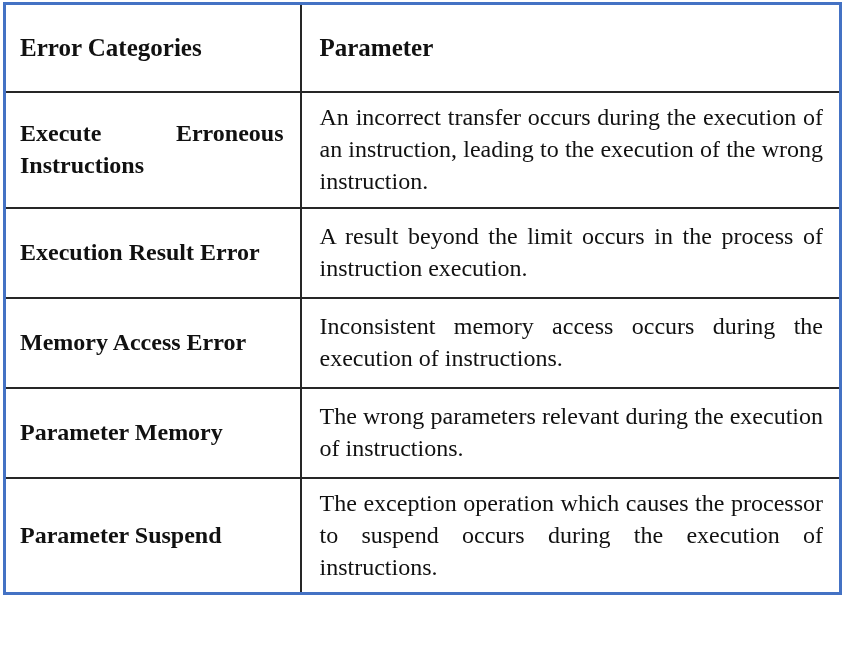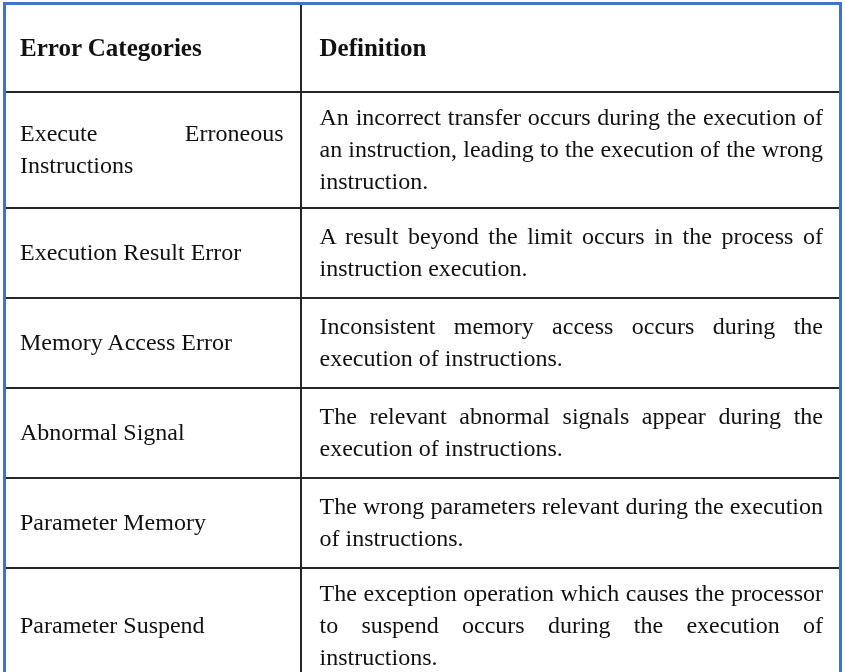--- a/index.html
+++ b/index.html
@@ -96,20 +96,21 @@
 
   tbody .cell-inner {
     text-align: justify;
     text-align-last: left;
   }
 
   
   td.cat .cell-inner {
     text-align: justify;
     text-align-last: left;
+    font-weight: bold;
   }
 
   
   tbody tr.r-last td {
     border-bottom: 3px solid #4472C4;
   }
 </style>
 </head>
 <body>
 
@@ -119,21 +120,21 @@
       <col class="col-category">
       <col class="col-definition">
     </colgroup>
 
     <thead>
       <tr>
         <th class="cat">
           <div class="cell-inner">Error Categories</div>
         </th>
         <th class="def">
-          <div class="cell-inner def">Definition</div>
+          <div class="cell-inner def">Parameter</div>
         </th>
       </tr>
     </thead>
 
     <tbody>
 
       <tr class="r-tall">
         <td class="cat">
           <div class="cell-inner">Execute Erroneous Instructions</div>
         </td>
@@ -153,28 +154,20 @@
 
       <tr class="r-short">
         <td class="cat">
           <div class="cell-inner">Memory Access Error</div>
         </td>
         <td class="def">
           <div class="cell-inner def">Inconsistent memory access occurs during the execution of instructions.</div>
         </td>
       </tr>
 
-      <tr class="r-short">
-        <td class="cat">
-          <div class="cell-inner">Abnormal Signal</div>
-        </td>
-        <td class="def">
-          <div class="cell-inner def">The relevant abnormal signals appear during the execution of instructions.</div>
-        </td>
-      </tr>
 
       <tr class="r-short">
         <td class="cat">
           <div class="cell-inner">Parameter Memory</div>
         </td>
         <td class="def">
           <div class="cell-inner def">The wrong parameters relevant during the execution of instructions.</div>
         </td>
       </tr>
 

